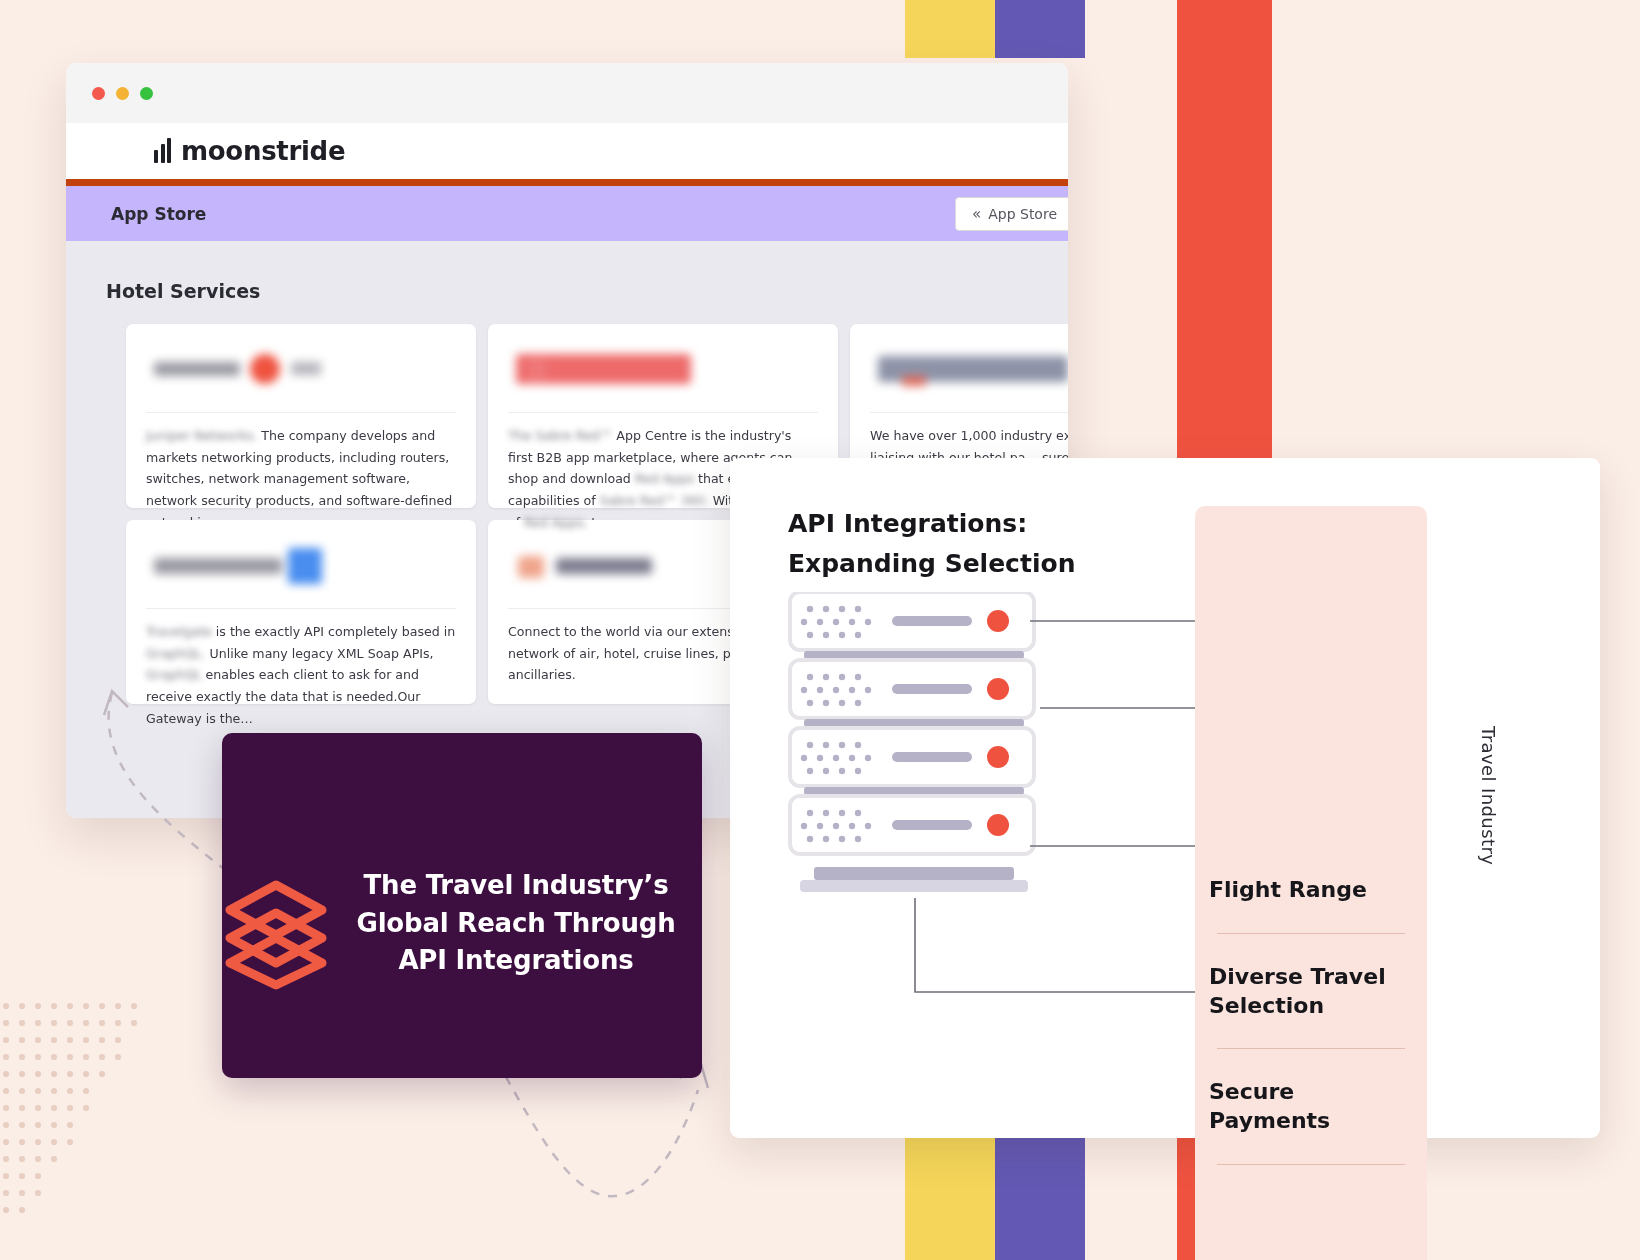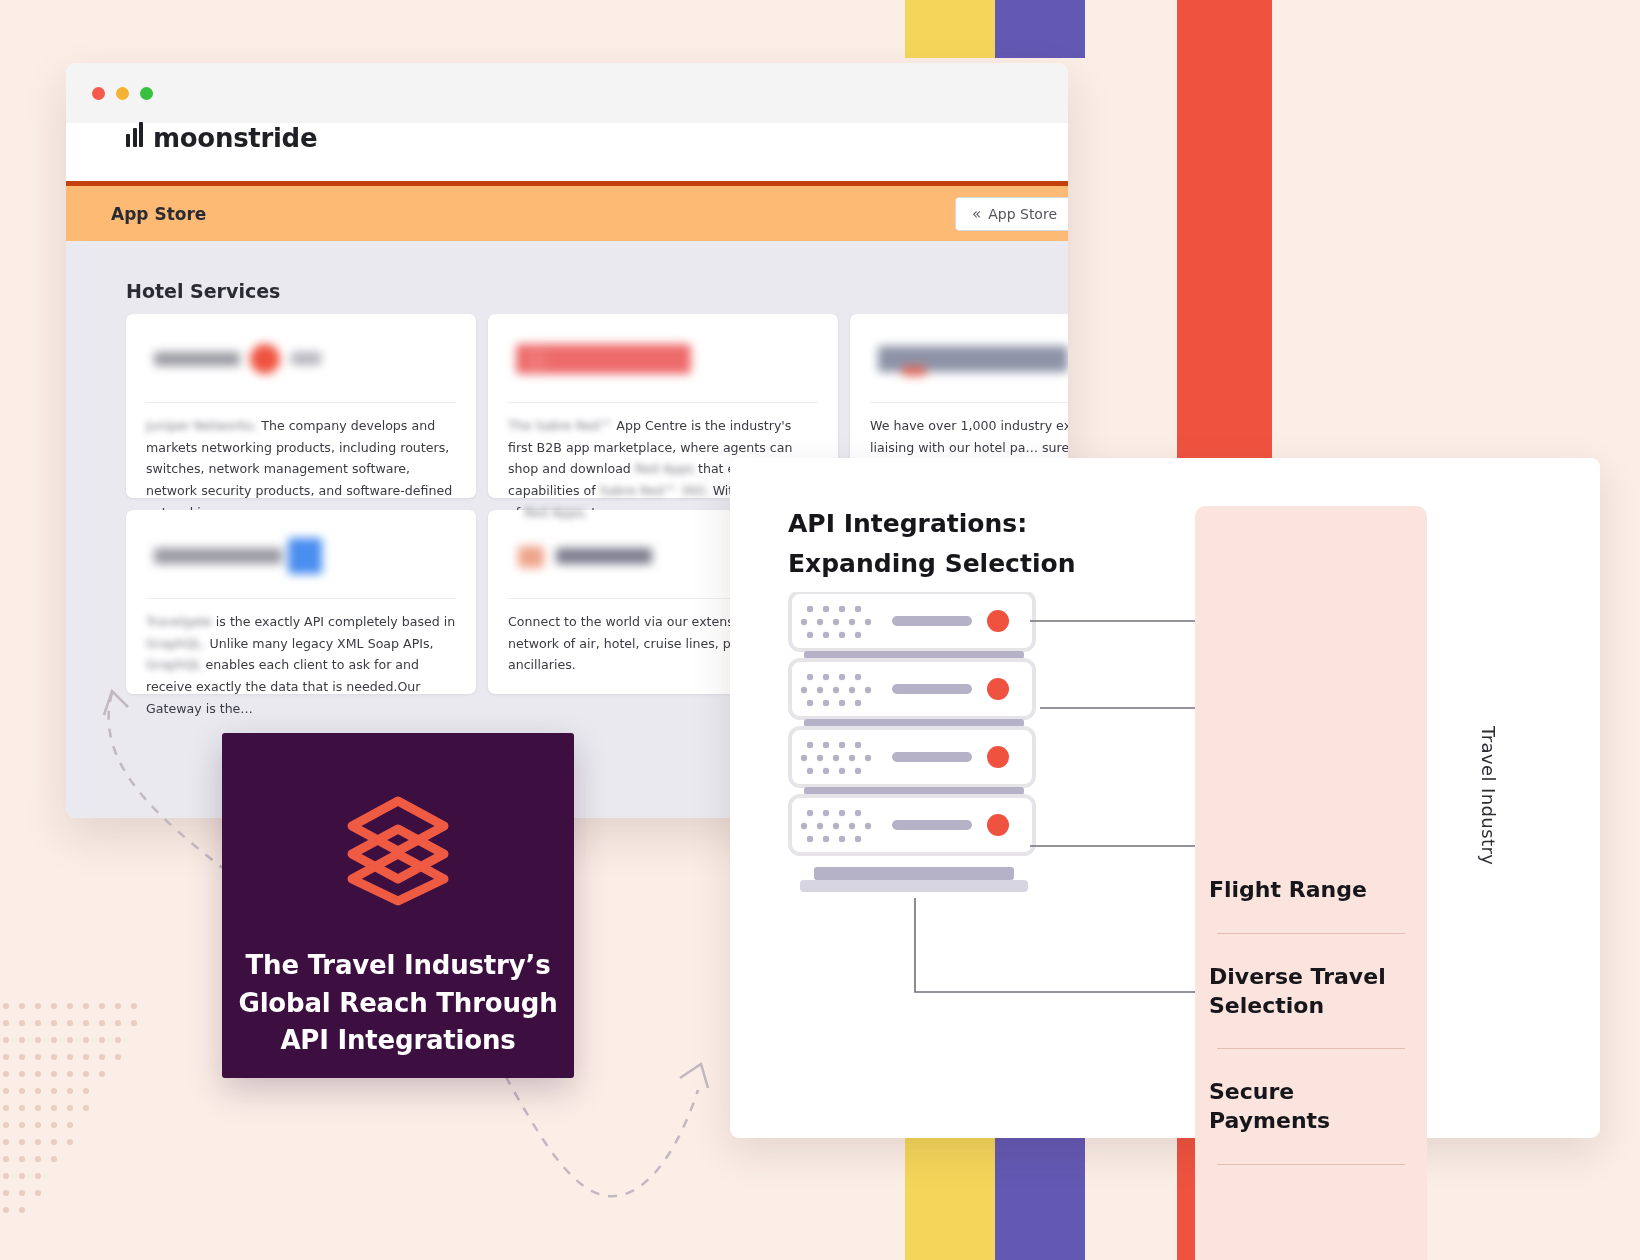--- a/index.html
+++ b/index.html
@@ -48,48 +48,48 @@
   .titlebar {
     height:60px; background:#f4f4f5; display:flex; align-items:center;
     padding-left:26px; gap:11px;
   }
   .dot { width:13px; height:13px; border-radius:50%; }
   .dot.red{ background:#f4594e; }
   .dot.yellow{ background:#f5b335; }
   .dot.green{ background:#36c13e; }
 
   .brandbar {
-    height:63px; background:#fff; display:flex; align-items:flex-start;
-    padding-left:60px; border-bottom:5px solid #c2410c;
+    height:63px; background:#fff; display:flex; align-items:center;
+    padding-left:88px; border-bottom:7px solid #c2410c;
   }
   .brand-logo { display:flex; align-items:flex-end; gap:2.5px; height:24px; margin-right:10px;}
   .brand-logo i { display:block; width:4px; background:#1f1f26; border-radius:1px;}
   .bl1 { height:13px; }
   .bl2 { height:19px; }
   .bl3 { height:25px; }
   .brand-name { font-size:26px; font-weight:700; color:#1f1f26; letter-spacing:-0.3px; }
 
   .pagebar {
-    height:56px; background:#fdba74; display:flex; align-items:center;
+    height:56px; background:#c4b5fd; display:flex; align-items:center;
     justify-content:space-between; padding:0 0 0 45px;
     border-bottom:1px solid #ececed;
   }
   .page-title { font-size:17px; font-weight:600; color:#2b2b33; }
   .appstore-btn {
     margin-right:-6px; height:34px; min-width:110px;
     border:1px solid #d8d8dd; background:#fff; border-radius:4px;
     display:flex; align-items:center; gap:9px; padding:0 16px;
     font-size:14px; color:#55555f;
   }
   .chev { font-size:15px; color:#55555f; letter-spacing:-2px; }
 
   .storebody { background:#e9e9ef; padding:38px 0 0 0; height:100%; }
   .section-title {
     font-size:19px; font-weight:600; color:#2b2b33;
-    padding-left:60px; margin-bottom:12px;
+    padding-left:40px; margin-bottom:22px;
   }
   .card-grid {
     display:grid; grid-template-columns:repeat(3, 350px);
     gap:12px; padding-left:60px;
   }
   .app-card {
     background:#fff; border-radius:7px; height:184px; padding:18px 20px 0 20px;
     box-shadow:0 1px 3px rgba(30,20,40,0.07);
   }
   .logo-box {
@@ -113,23 +113,23 @@
   .lg-c::after { content:""; position:absolute; left:32px; top:34px; width:24px; height:10px; background:#e06a5a; border-radius:2px;}
 
   .lg-d::before{ content:""; position:absolute; left:8px; top:20px; width:128px; height:16px; background:#9a9aa3; border-radius:3px;}
   .lg-d::after { content:""; position:absolute; left:142px; top:10px; width:34px; height:36px; background:#4a8ef0; border-radius:3px;}
 
   .lg-e::before{ content:""; position:absolute; left:10px; top:18px; width:26px; height:22px; background:#f0a58c; border-radius:4px;}
   .lg-e::after { content:""; position:absolute; left:48px; top:20px; width:96px; height:16px; background:#7d7d8f; border-radius:3px;}
 
   
   .promo {
-    position:absolute; left:222px; top:733px; width:352px; height:345px;
-    background:#3d0e40; border-radius:3px; z-index:6;
-    display:flex; flex-direction:column; align-items:center;
+    position:absolute; left:222px; top:733px; width:480px; height:345px;
+    background:#3d0e40; border-radius:10px; z-index:6;
+    display:flex; align-items:center;
     box-shadow:0 12px 34px rgba(50,10,50,0.22);
   }
   .promo-icon { margin-top:62px; }
   .promo-text {
     margin-top:36px; color:#ffffff; font-size:26px; font-weight:700;
     line-height:1.45; text-align:center; letter-spacing:-0.2px;
   }
 
   
   .api-panel {

